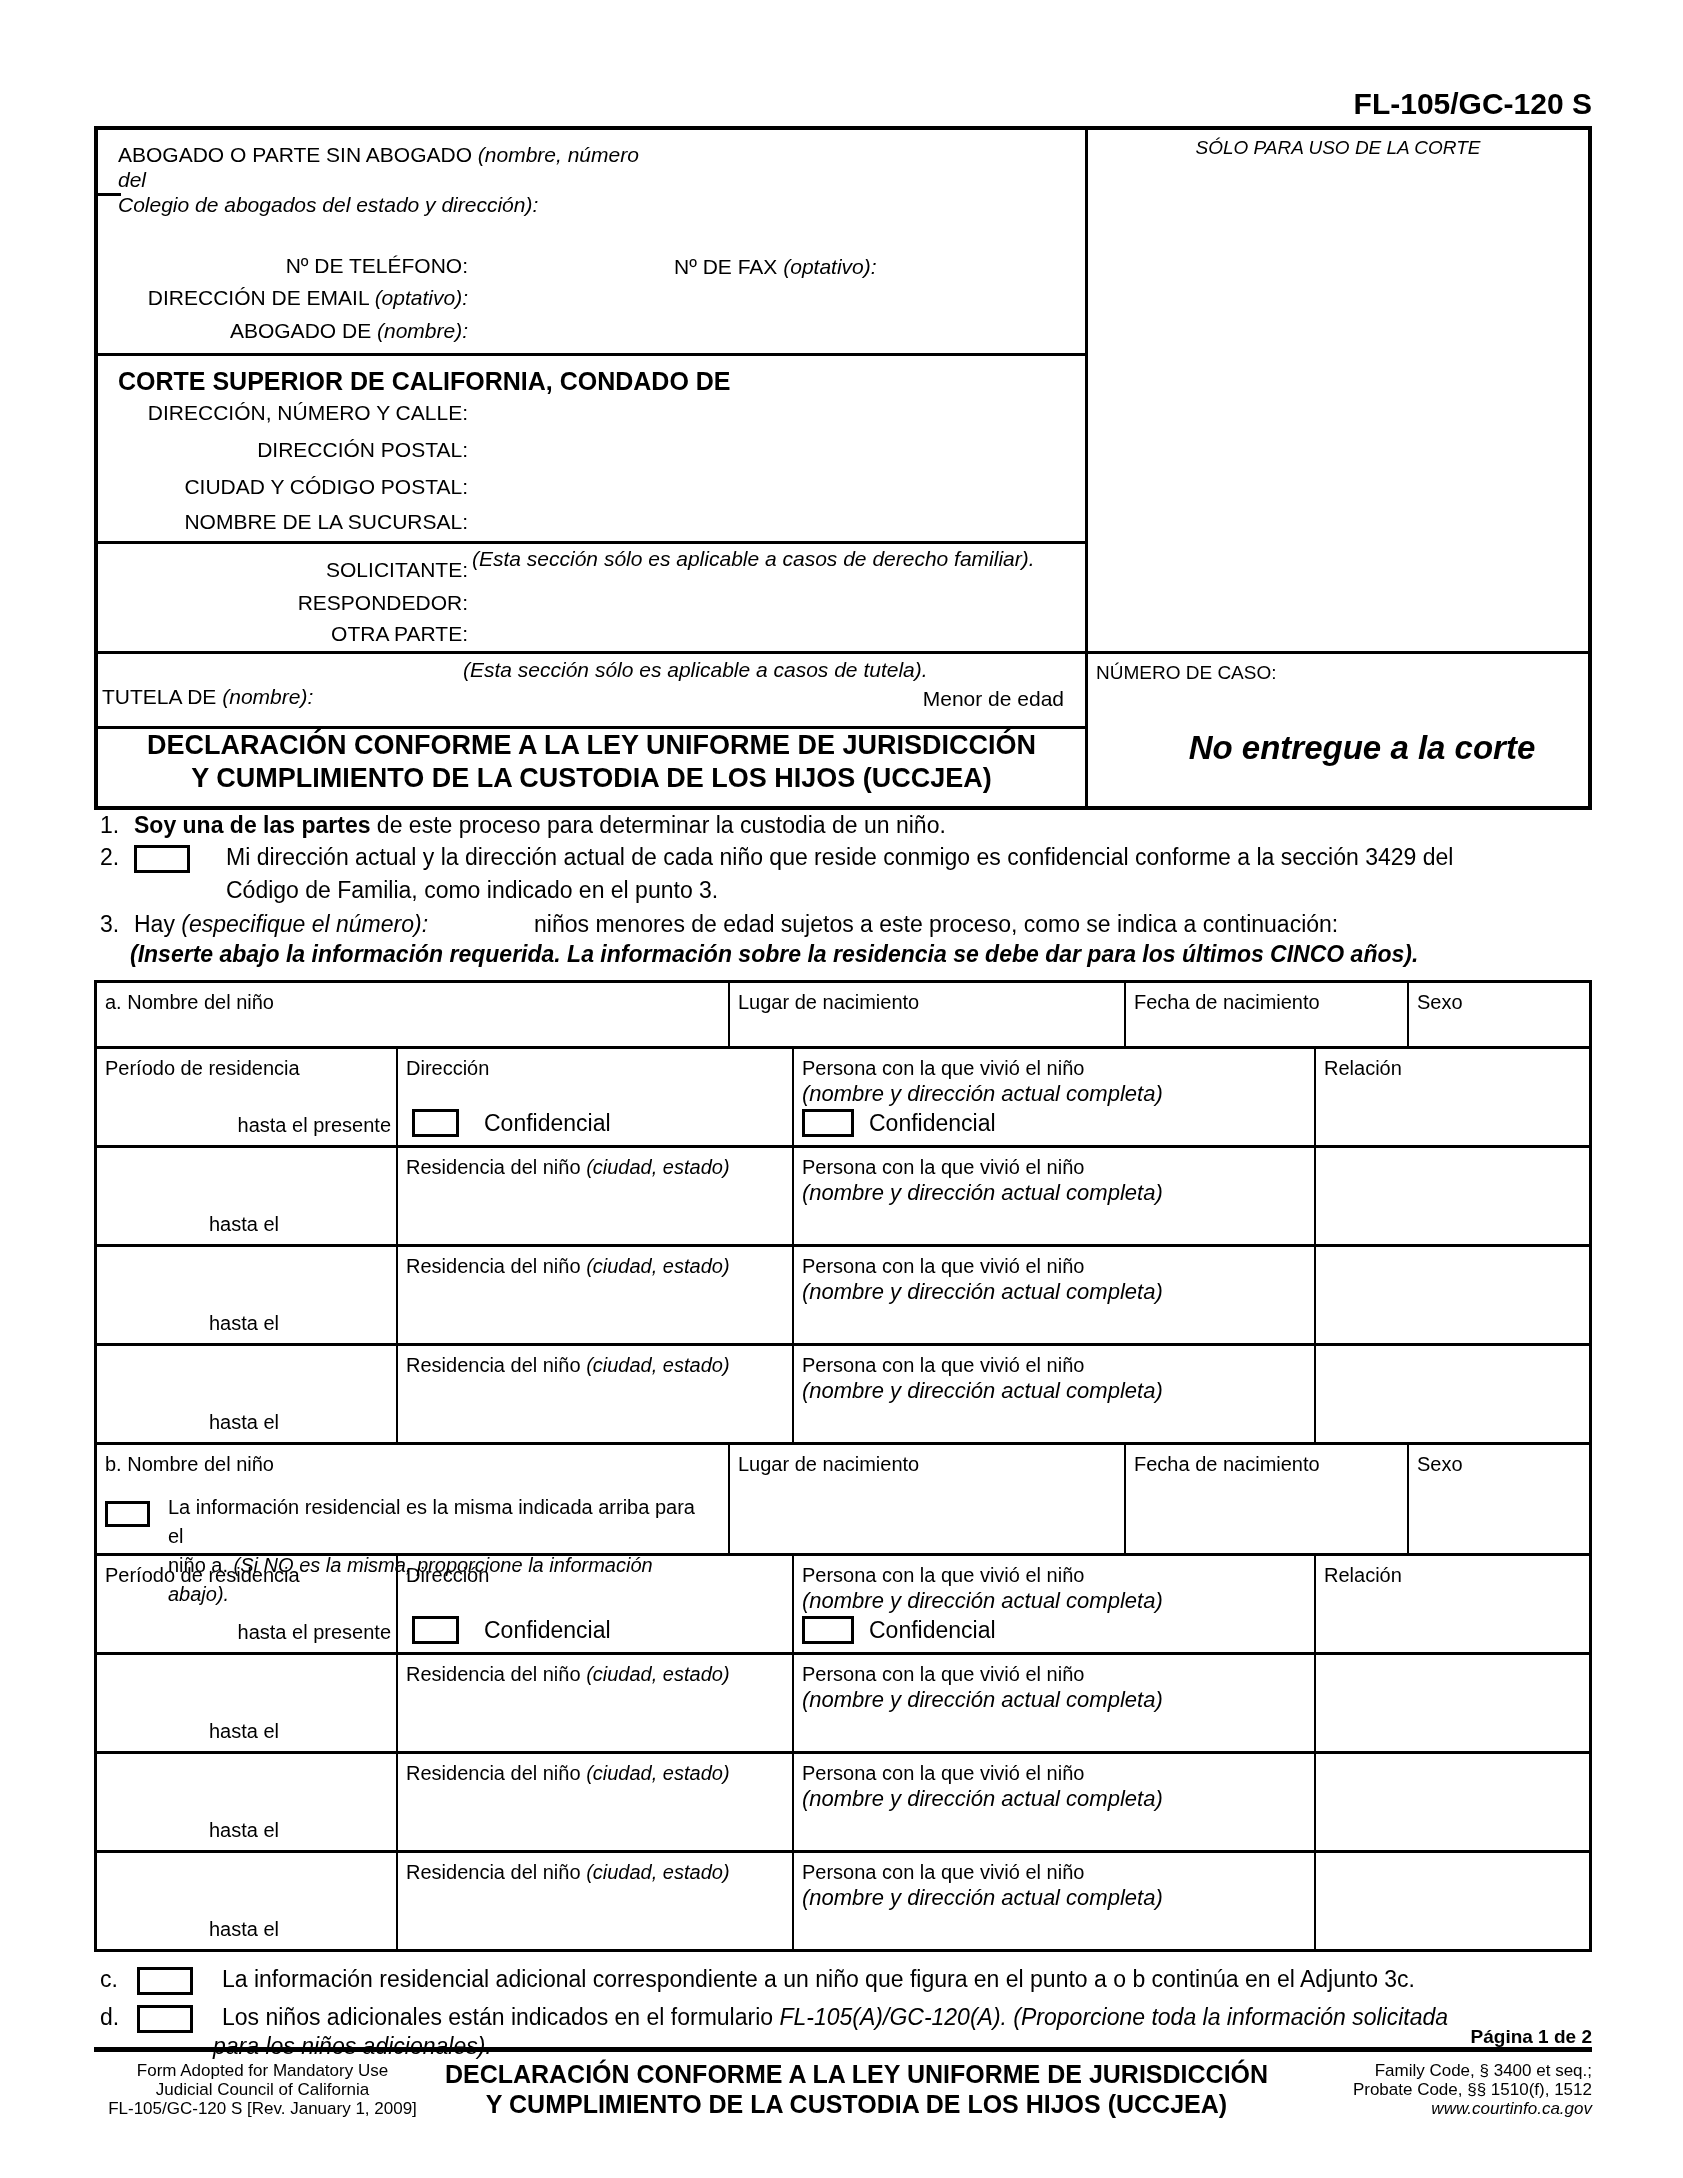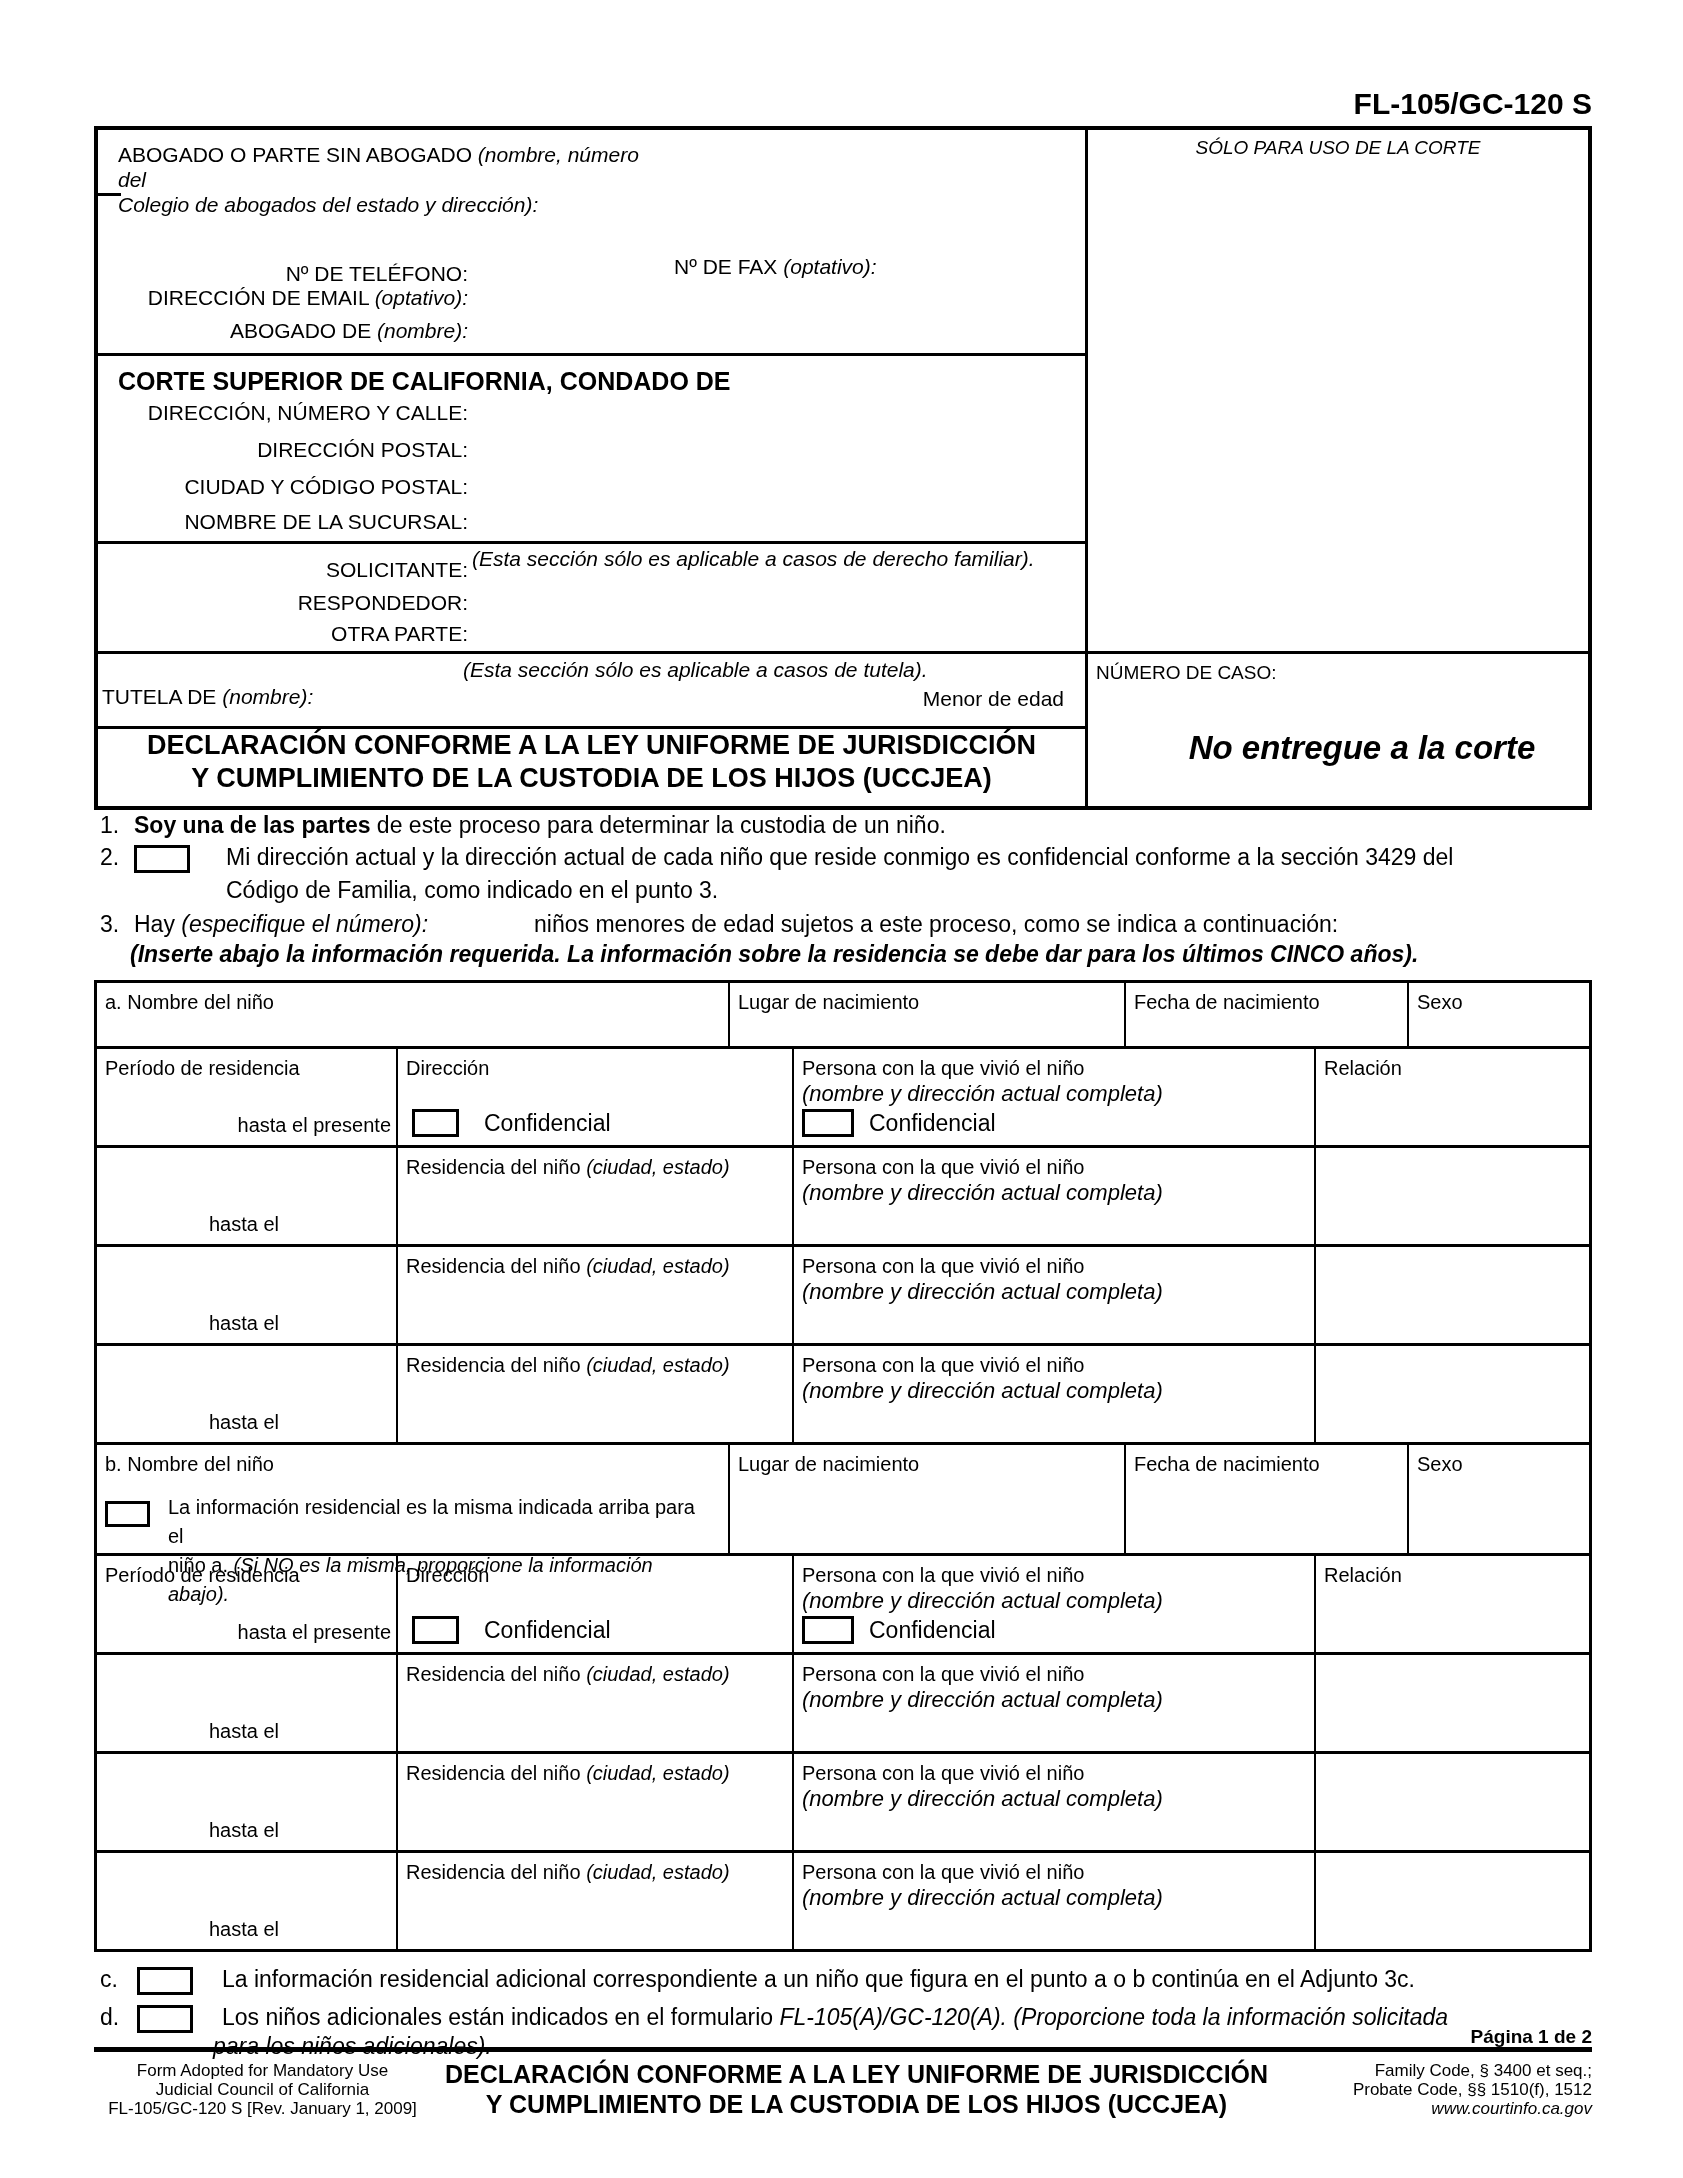--- a/index.html
+++ b/index.html
@@ -80,21 +80,21 @@
   <div class="hline" style="left:0; top:411px; width:987px;"></div>
   <div class="hline" style="left:0; top:521px; width:1490px;"></div>
   <div class="hline" style="left:0; top:596px; width:987px;"></div>
 
   <div>
     <div class="dash-tick"></div>
     <div class="abs lab21" style="left:20px; top:12px; width:554px;">
       <span>ABOGADO O PARTE SIN ABOGADO </span><span class="it">(nombre, número del</span><br>
       <span class="it">Colegio de abogados del estado y dirección):</span>
     </div>
-    <div class="tabstop" style="top:132px;"><span>Nº DE TELÉFONO:</span></div>
+    <div class="tabstop" style="top:124px;"><span>Nº DE TELÉFONO:</span></div>
     <div class="abs lab21" style="left:576px; top:124px;">
       <span>Nº DE FAX </span><span class="it">(optativo):</span>
     </div>
     <div class="tabstop" style="top:156px;">
       <span>DIRECCIÓN DE EMAIL </span><span class="it">(optativo):</span>
     </div>
     <div class="tabstop" style="top:189px;">
       <span>ABOGADO DE </span><span class="it">(nombre):</span>
     </div>
   </div>

